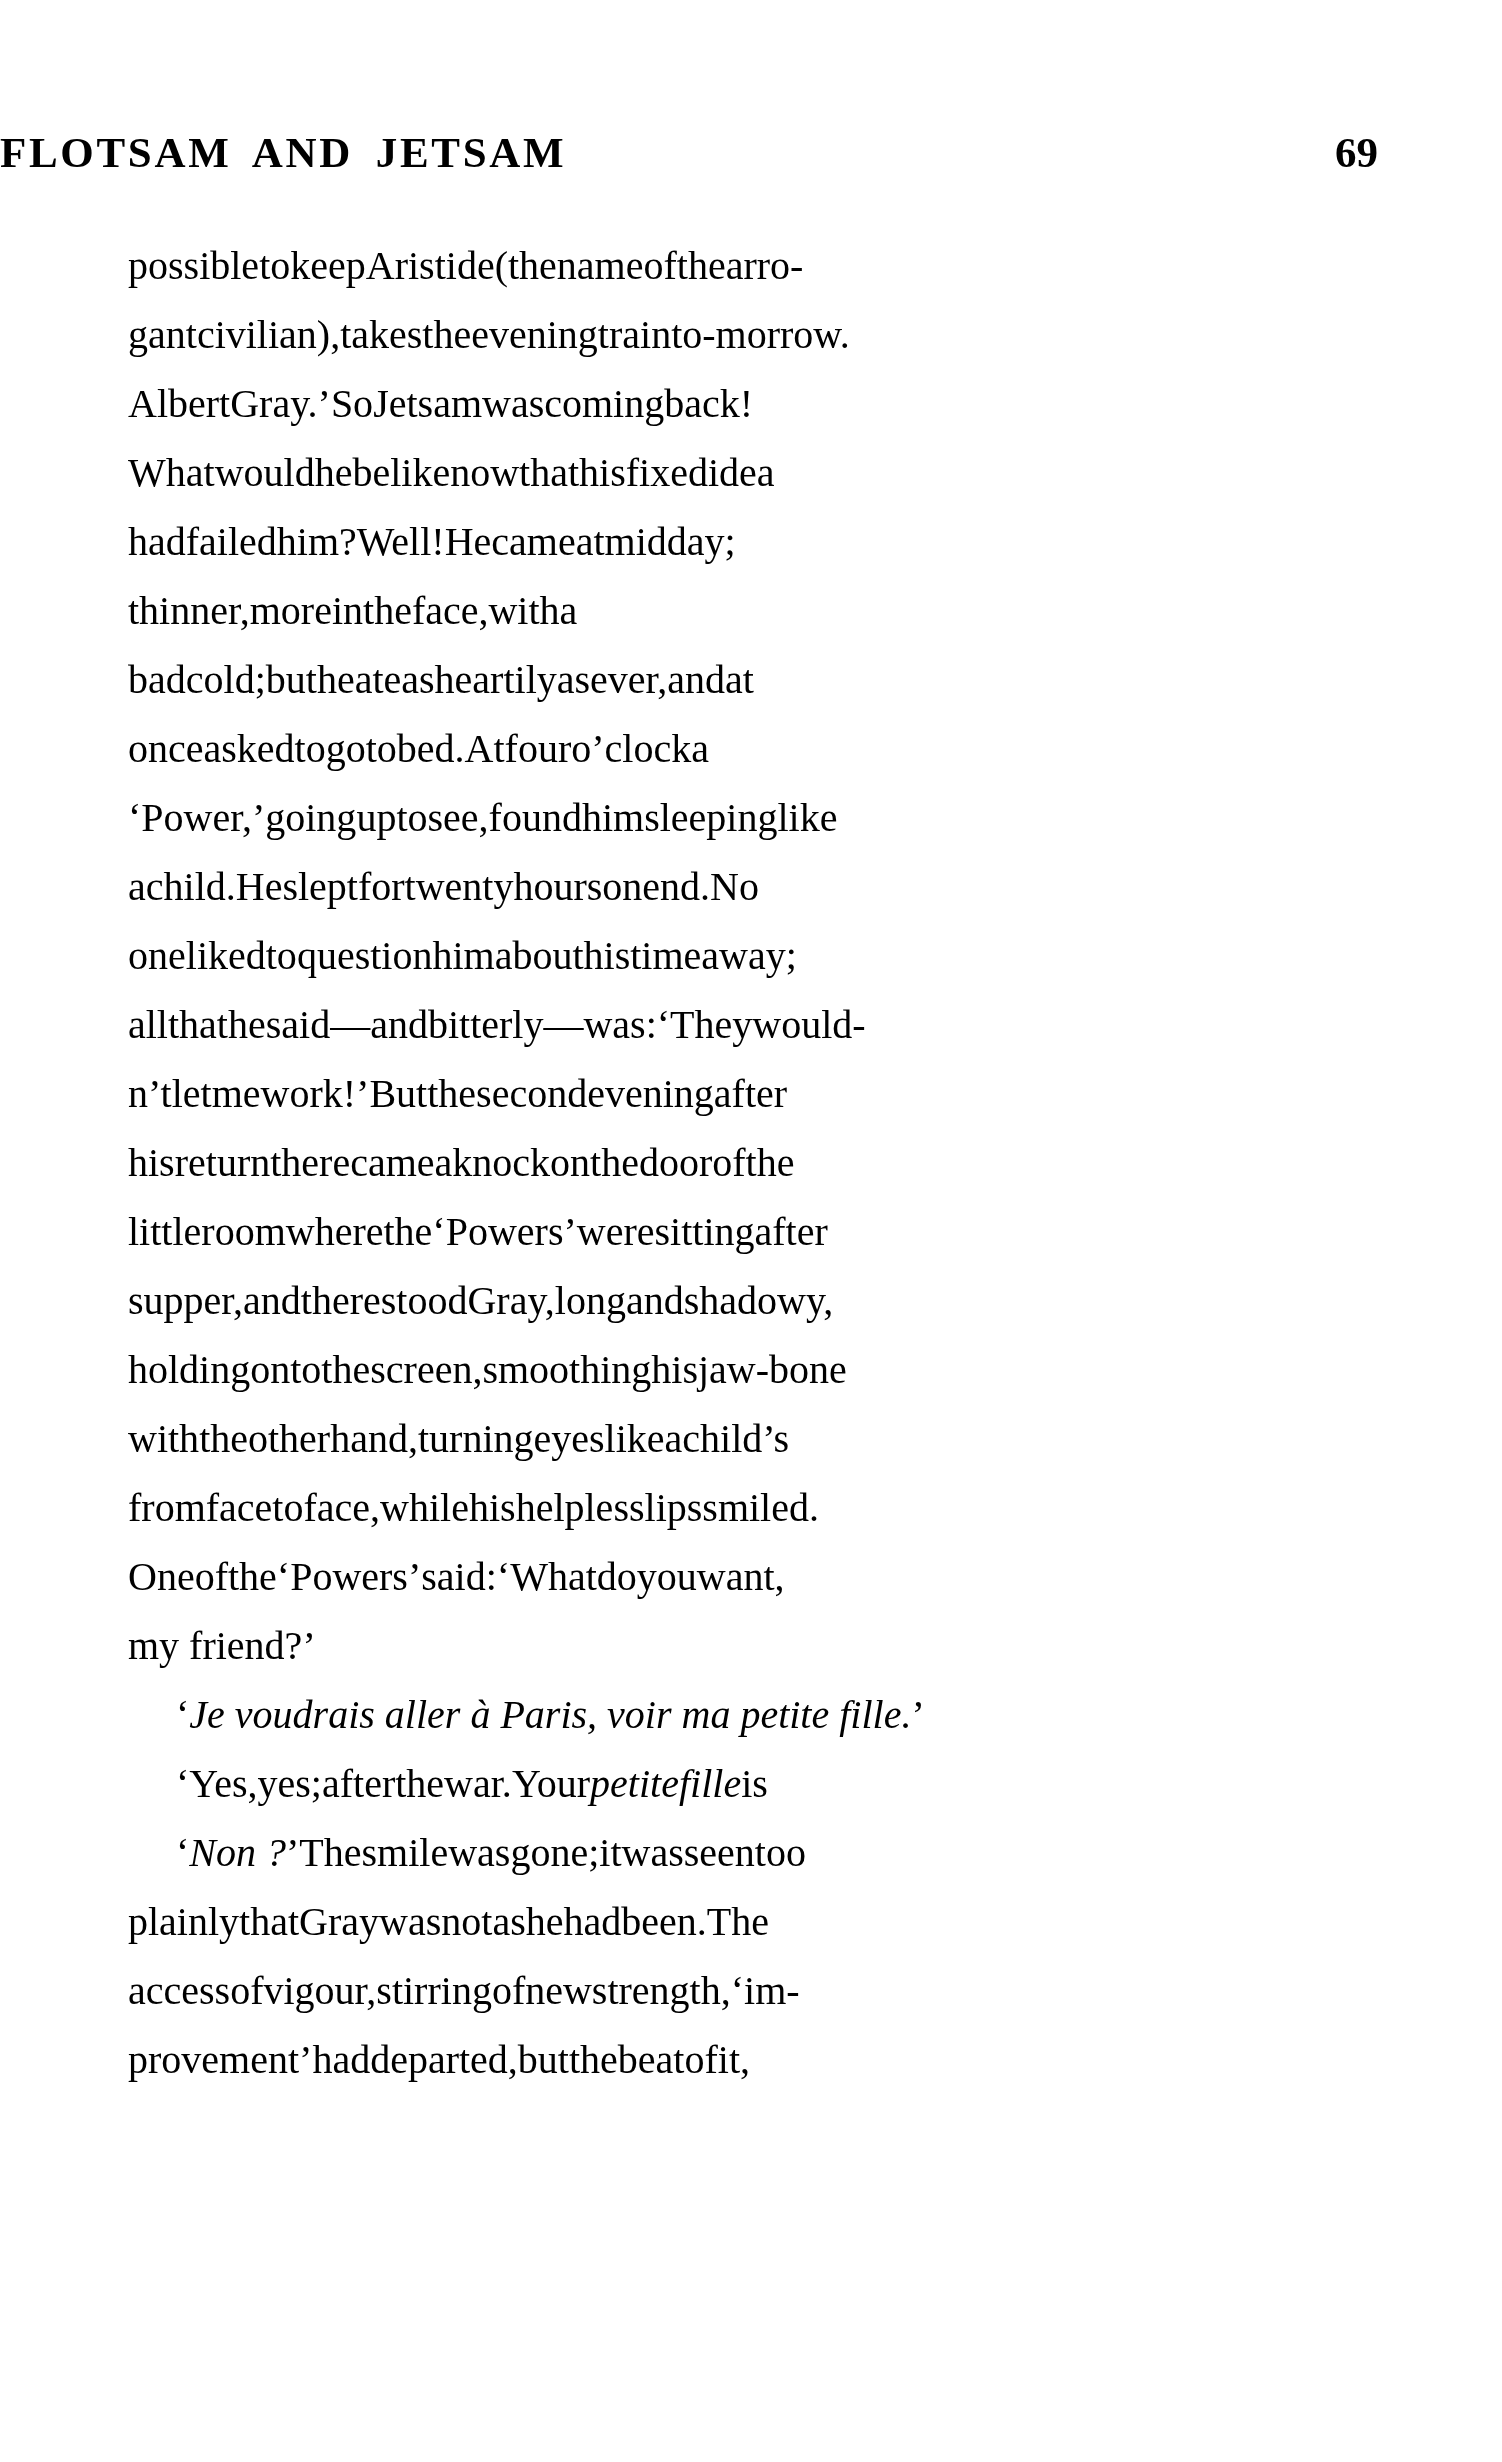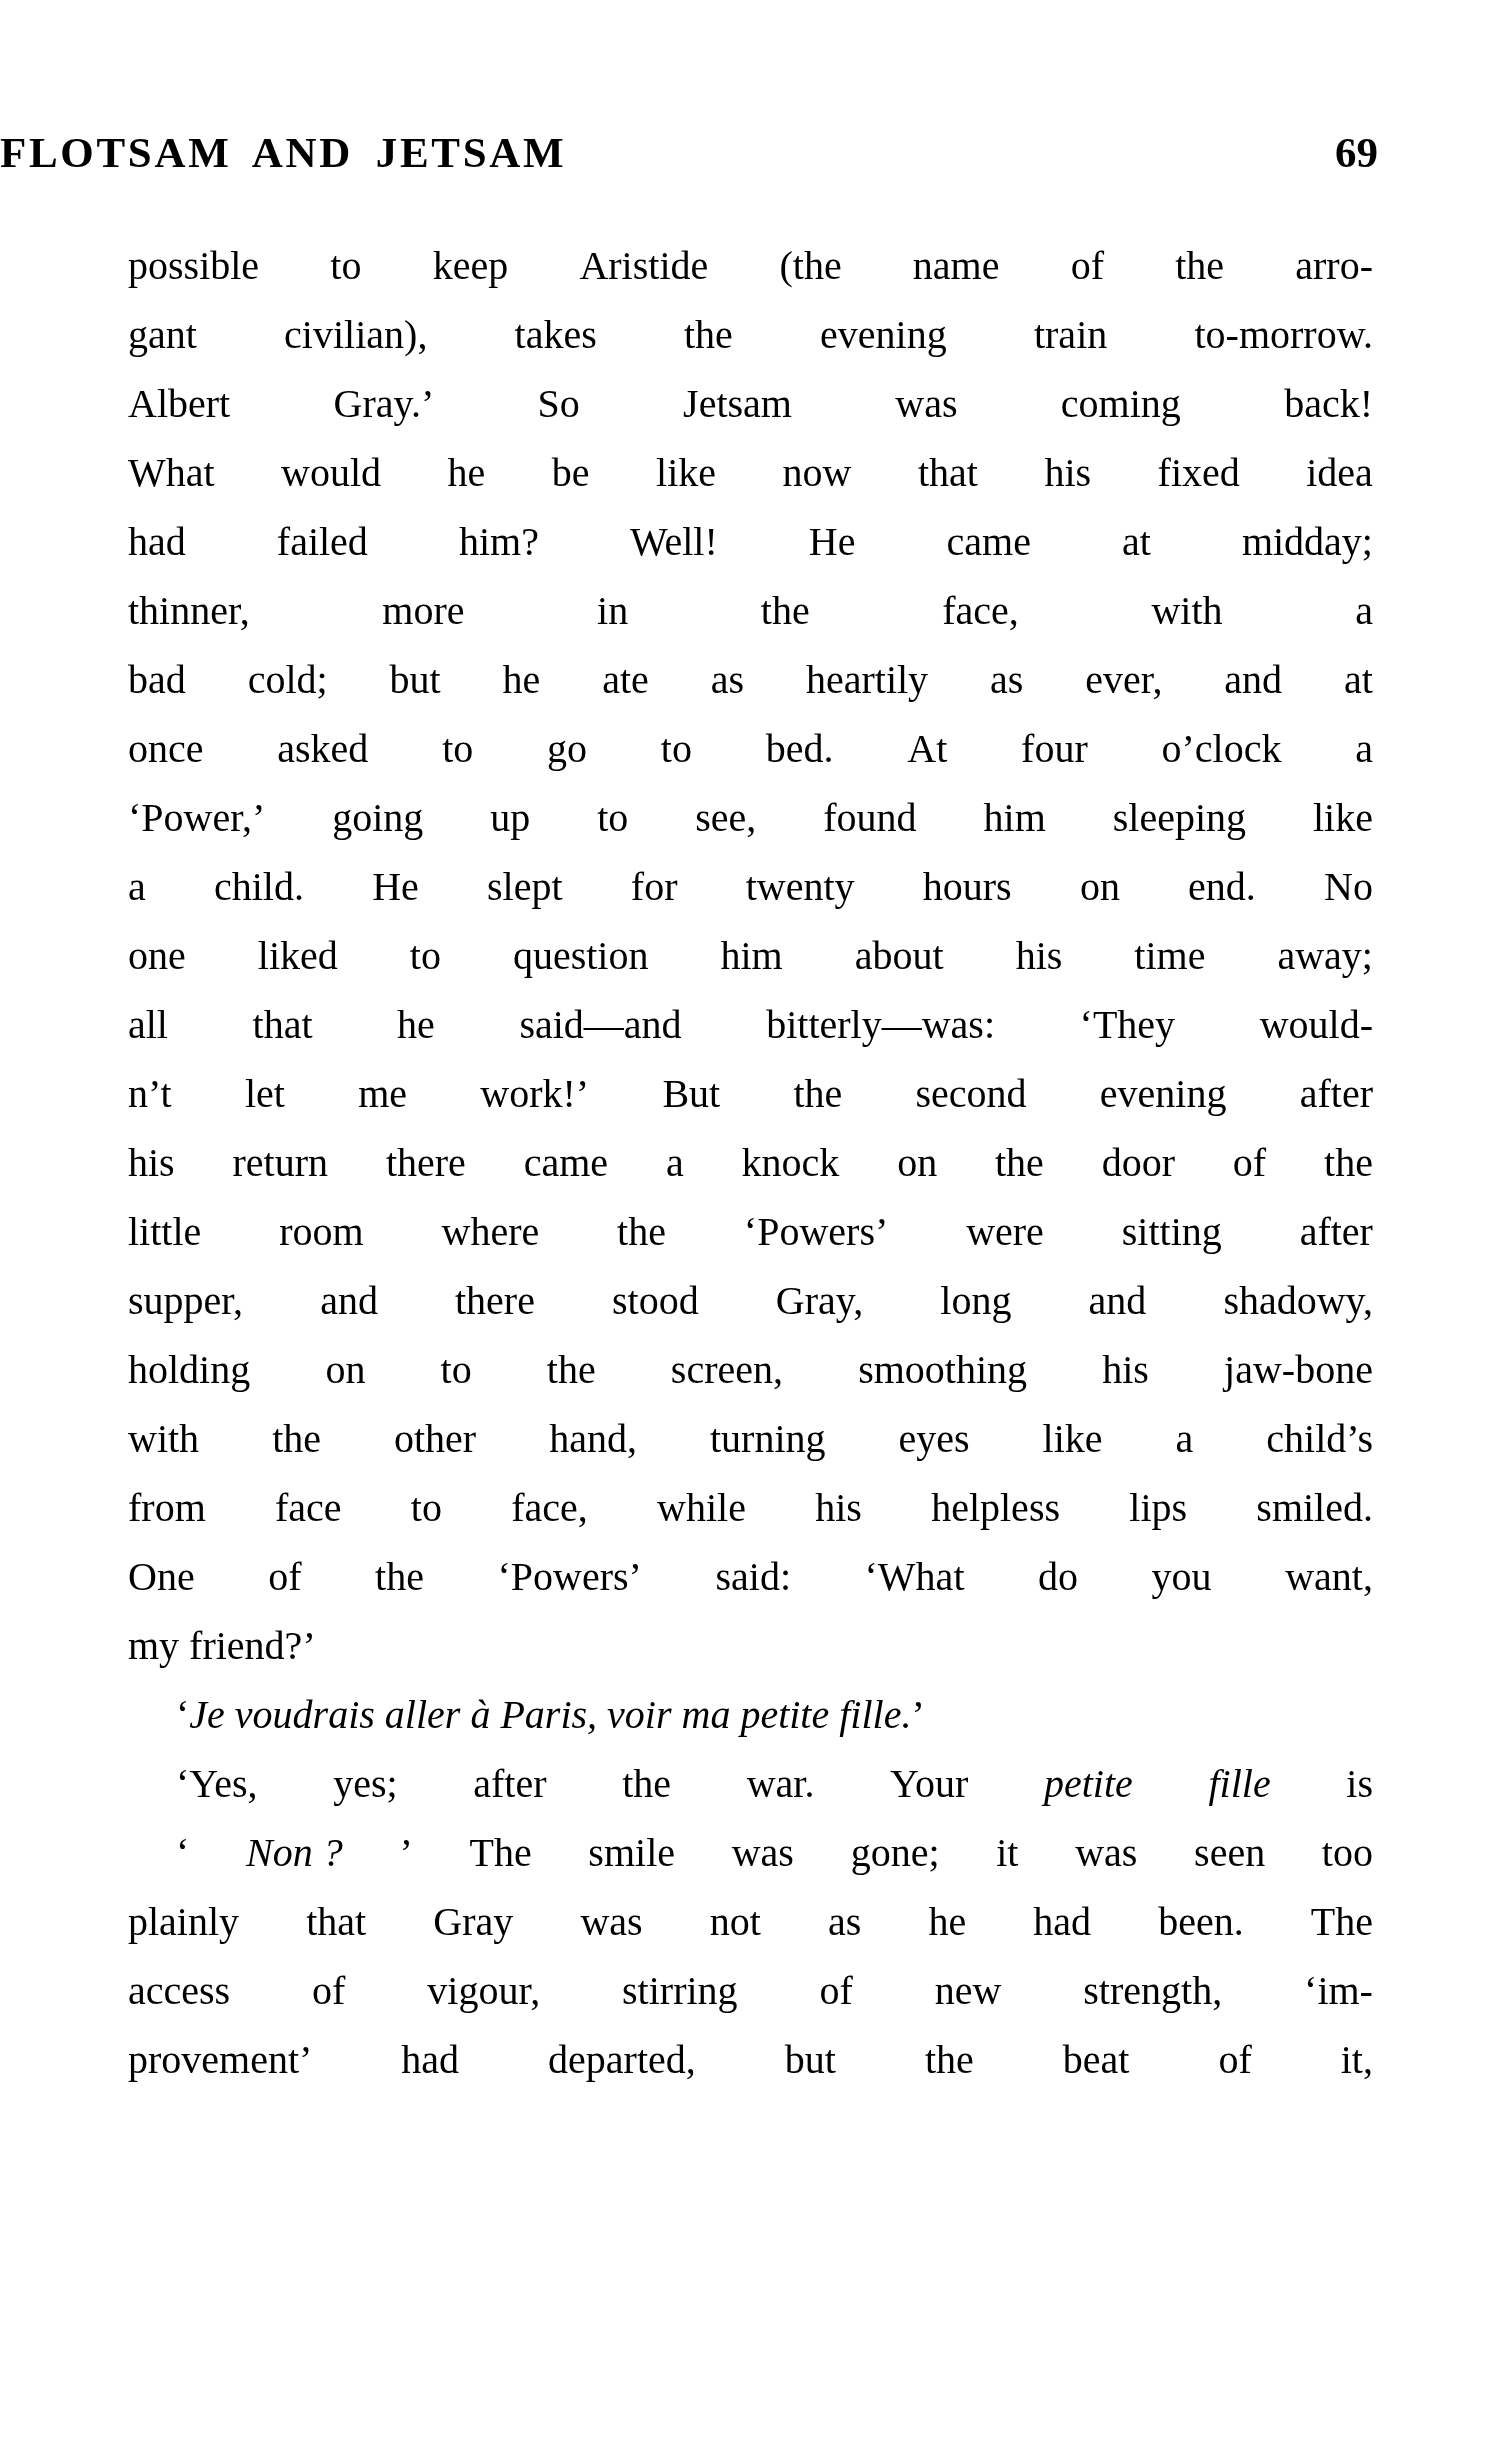--- a/index.html
+++ b/index.html
@@ -52,26 +52,25 @@
     line-height: 69px;
   }
   .para {
     margin: 0;
     text-align: justify;
     text-justify: inter-word;
   }
   
   .j {
     display: flex;
-    justify-content: space-between;
+    justify-content: flex-start;
     white-space: nowrap;
   }
   .j.indent-line {
     padding-left: 48px;
-    gap: 45px;
   }
   .j > span { display: inline-block; }
   .last { display: block; white-space: nowrap; }
   .last.indent-line { padding-left: 48px; }
   i { font-style: italic; }
 </style>
 </head>
 <body>
 
 <div class="page">

